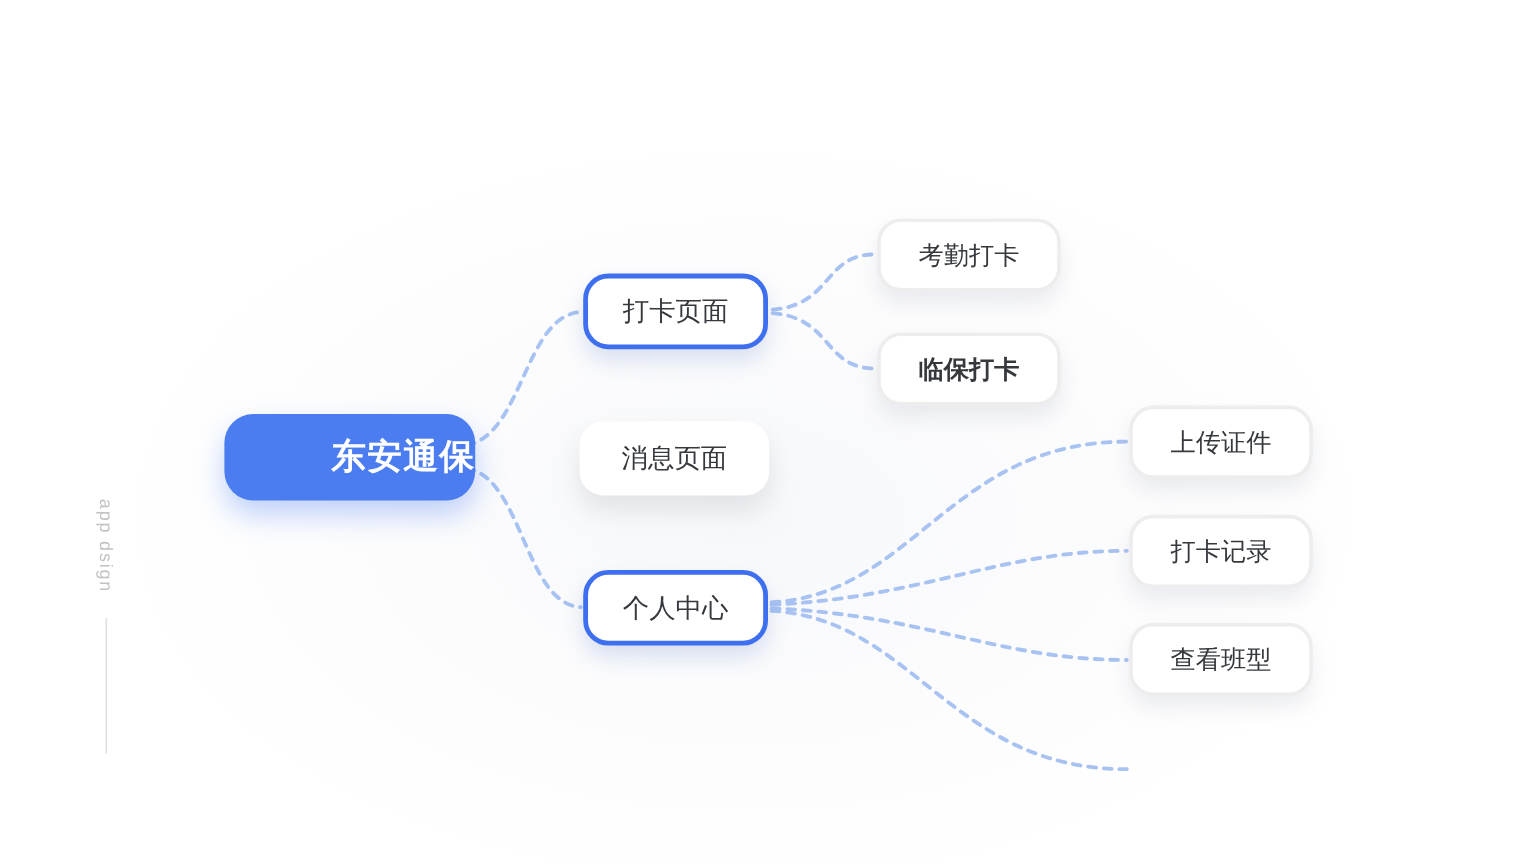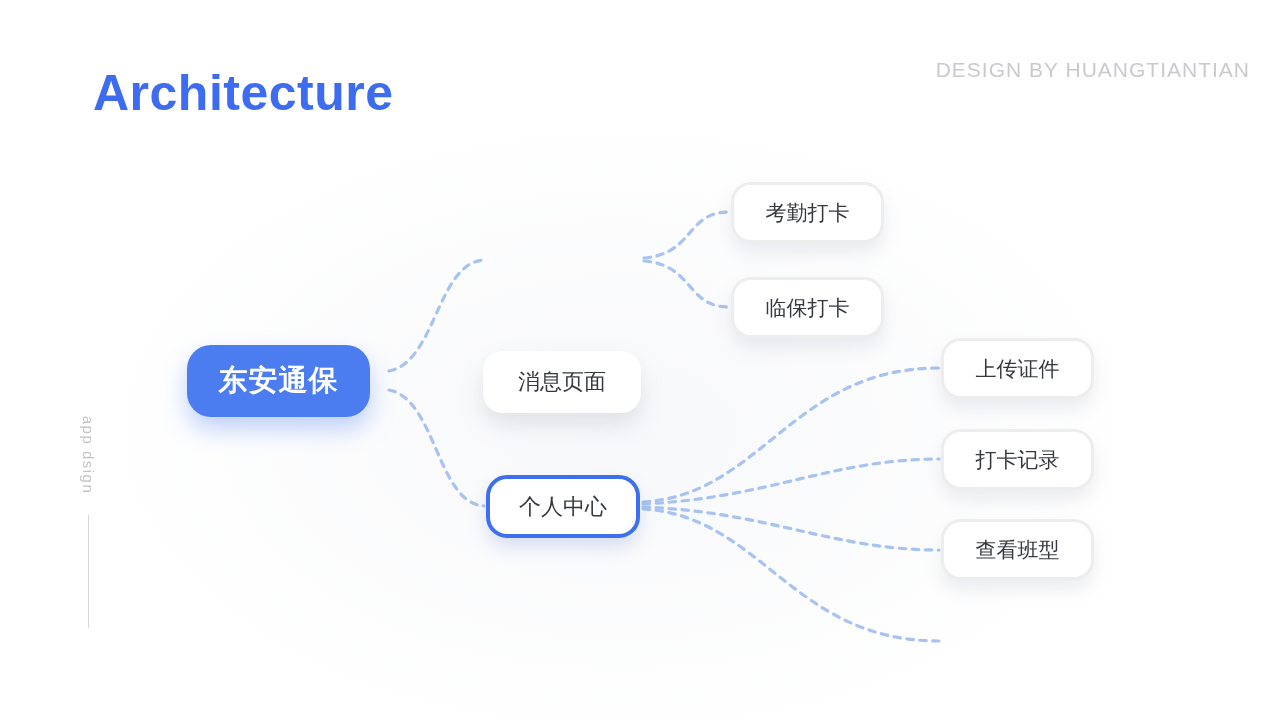--- a/index.html
+++ b/index.html
@@ -53,24 +53,25 @@
     fill: none; stroke: #A8C2F1; stroke-width: 3.2;
     stroke-dasharray: 6.5 6.5; stroke-linecap: round;
   }
 
   
   .node {
     position: absolute; display: flex; align-items: center; justify-content: center;
     background: #ffffff; color: #35383D; white-space: nowrap;
   }
   .node-root {
-    left: 187px; top: 345px; width: 183px; height: 72px;
+    left: 187px; top: 345px; width: 209px; height: 72px;
     background: #4B7DF1; border-radius: 24px;
     color: #ffffff; font-size: 29px; font-weight: 700; letter-spacing: 1px;
     box-shadow: 0 12px 24px rgba(75, 125, 240, 0.35);
+    justify-content: flex-end;
   }
   .node-outlined {
     width: 154px; height: 63px; border-radius: 21px;
     border: 4px solid #3D6FEF;
     font-size: 22px;
     box-shadow: 0 10px 18px rgba(90, 120, 200, 0.20);
   }
   .node-plain {
     left: 483px; top: 351px; width: 158px; height: 62px; border-radius: 20px;
     font-size: 22px;
@@ -78,52 +79,53 @@
   }
   .node-leaf {
     width: 153px; height: 61px; border-radius: 20px;
     border: 3px solid #EDEDEE;
     font-size: 21px;
     box-shadow: 0 10px 18px rgba(150, 155, 170, 0.18);
   }
   .pos-checkin  { left: 486px; top: 228px; }
   .pos-profile  { left: 486px; top: 475px; }
   .pos-leaf-1 { left: 731px; top: 182px; }
-  .pos-leaf-2 { left: 731px; top: 277px; }
+  .pos-leaf-2 { left: 731px; top: 277px; font-weight: bold; }
   .pos-leaf-3 { left: 941px; top: 338px; }
   .pos-leaf-4 { left: 941px; top: 429px; }
   .pos-leaf-5 { left: 941px; top: 519px; }
   .pos-leaf-6 { left: 941px; top: 611px; }
 </style>
 </head>
 <body>
 
 <div class="stage">
 
-  <div class="title">Architecture</div>
-  <div class="credit">DESIGN BY HUANGTIANTIAN</div>
 
   <div class="vertical-label">app dsign</div>
   <div class="vertical-rule"></div>
 
   <svg class="connectors" width="1280" height="720" viewBox="0 0 1280 720">
     <path d="M 389 371 C 436 362, 437 263, 484 260"></path>
     <path d="M 389 390 C 436 399, 437 503, 484 506"></path>
     <path d="M 644 258 C 694 254, 686 212, 729 212"></path>
     <path d="M 644 261 C 694 265, 686 307, 729 307"></path>
     <path d="M 643 502 C 762 495, 792 368, 939 368"></path>
     <path d="M 643 504 C 770 498, 832 459, 939 459"></path>
     <path d="M 643 507 C 770 512, 832 550, 939 550"></path>
     <path d="M 643 509 C 762 516, 792 641, 939 641"></path>
   </svg>
 
   <div class="node node-root">
     <span>东安通保</span>
   </div>
 
+  <div class="node node-outlined pos-checkin">
+    <span>打卡页面</span>
+  </div>
   <div class="node node-plain">
     <span>消息页面</span>
   </div>
   <div class="node node-outlined pos-profile">
     <span>个人中心</span>
   </div>
 
   <div class="node node-leaf pos-leaf-1">
     <span>考勤打卡</span>
   </div>

